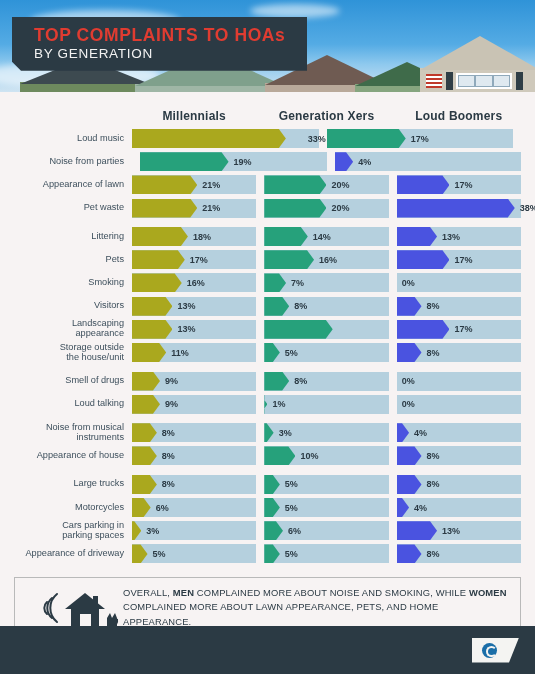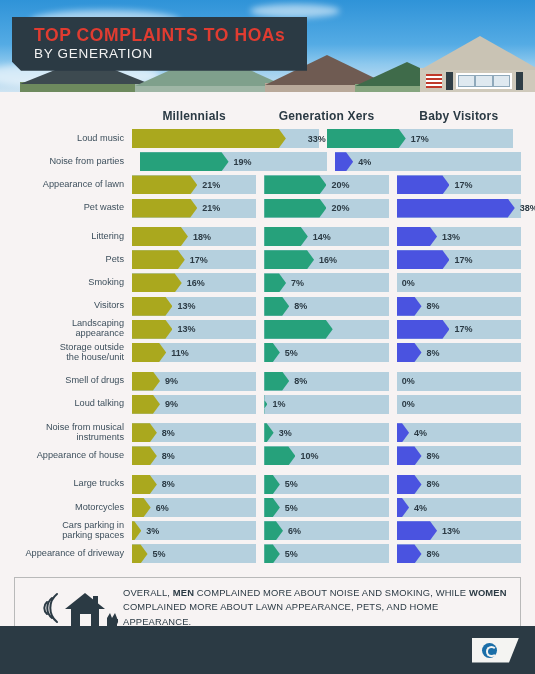--- a/index.html
+++ b/index.html
@@ -229,21 +229,21 @@
     </div>
   </div>
 
   <div class="chart">
     <div class="col-heads">
       <div class="lbl-space"></div>
       <div class="col-head">Millennials</div>
       <div class="col-gap"></div>
       <div class="col-head">Generation Xers</div>
       <div class="col-gap"></div>
-      <div class="col-head">Baby Visitors</div>
+      <div class="col-head">Loud Boomers</div>
     </div>
     <div class="rows" id="rows">
         <div class="row">
           <div class="row-label">
             <div>Loud music</div>
           </div>
           <div class="cell">
             <div class="track" style="background: rgb(181, 208, 222);"></div>
             <div class="bar" style="width: 82.5%; background: rgb(170, 168, 30);"></div>
             <div class="val" style="left: calc(82.5% + 5px); margin-left: 17px;">33%</div>

